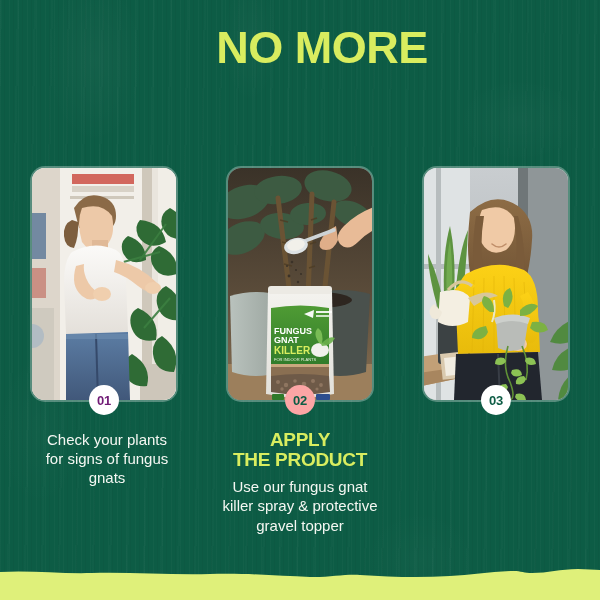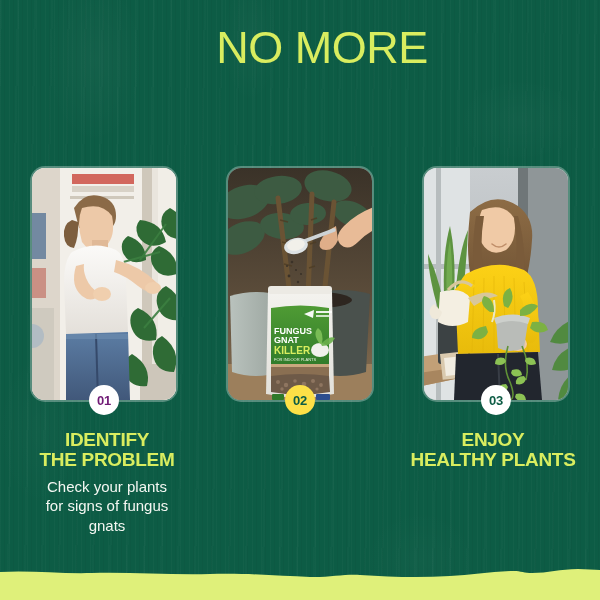--- a/index.html
+++ b/index.html
@@ -65,21 +65,21 @@
     top: 26px;
     left: 0;
     width: 600px;
     text-align: center;
     line-height: 0.96;
     z-index: 4;
   }
   .headline-line1 {
     display: block;
     font-size: 45px;
-    font-weight: normal;
+    font-weight: bold;
     letter-spacing: -0.5px;
     color: #d9ed5f;
     margin-bottom: 2px;
     padding-left: 44px;
   }
   .headline-line2 {
     display: block;
     font-size: 45px;
     font-weight: bold;
     letter-spacing: -0.5px;
@@ -384,21 +384,21 @@
                 <circle cx="84" cy="221" r="1.8"></circle>
               <circle cx="101" cy="221" r="1.6"></circle>
             </g>
 
             <rect x="56" y="226" width="12" height="6" rx="1" fill="#2f7a2a"></rect>
             <rect x="72" y="226" width="12" height="6" rx="1" fill="#e8e6df"></rect>
             <rect x="100" y="226" width="14" height="6" rx="1" fill="#2c4e8f"></rect>
           </g>
         </svg>
       </div>
-      <div class="step-badge" style="background: #fde047; color: rgb(13, 92, 69);">02</div>
+      <div class="step-badge" style="background: #fca5a5; color: rgb(13, 92, 69);">02</div>
     </div>
 
     <div class="card">
       <div class="card-photo">
         <svg viewBox="0 0 168 232" preserveAspectRatio="xMidYMid slice">
           <defs>
             <linearGradient id="c3bg" x1="0" y1="0" x2="0" y2="1">
               <stop offset="0" stop-color="#c9cdd0"></stop>
               <stop offset="1" stop-color="#a9b0b2"></stop>
             </linearGradient>
@@ -515,29 +515,32 @@
           </g>
         </svg>
       </div>
       <div class="step-badge" style="background: #ffffff; color: rgb(13, 92, 69);">03</div>
     </div>
 
   </div>
 
   <div class="captions">
     <div class="caption">
-      <div class="caption-title" style="color: rgb(217, 237, 95);">IDENTIFY
-THE PROBLEM</div>
       <div class="caption-body">Check your plants
 for signs of fungus
 gnats</div>
     </div>
     <div class="caption">
-      <div class="caption-title" style="color: rgb(217, 237, 95);">ENJOY
-HEALTHY PLANTS</div>
+      <div class="caption-title" style="color: rgb(217, 237, 95);">APPLY
+THE PRODUCT</div>
+      <div class="caption-body">Use our fungus gnat
+killer spray &amp; protective
+gravel topper</div>
+    </div>
+    <div class="caption">
     </div>
   </div>
 
   <div class="bottom-band">
     <svg viewBox="0 0 600 40" preserveAspectRatio="none">
       <path id="bandpath" d="M0 12
            C 30 10, 60 14, 92 13
            C 130 12, 170 15, 210 14
            C 250 13, 280 16, 310 17
            C 330 17.5, 345 14, 360 15

